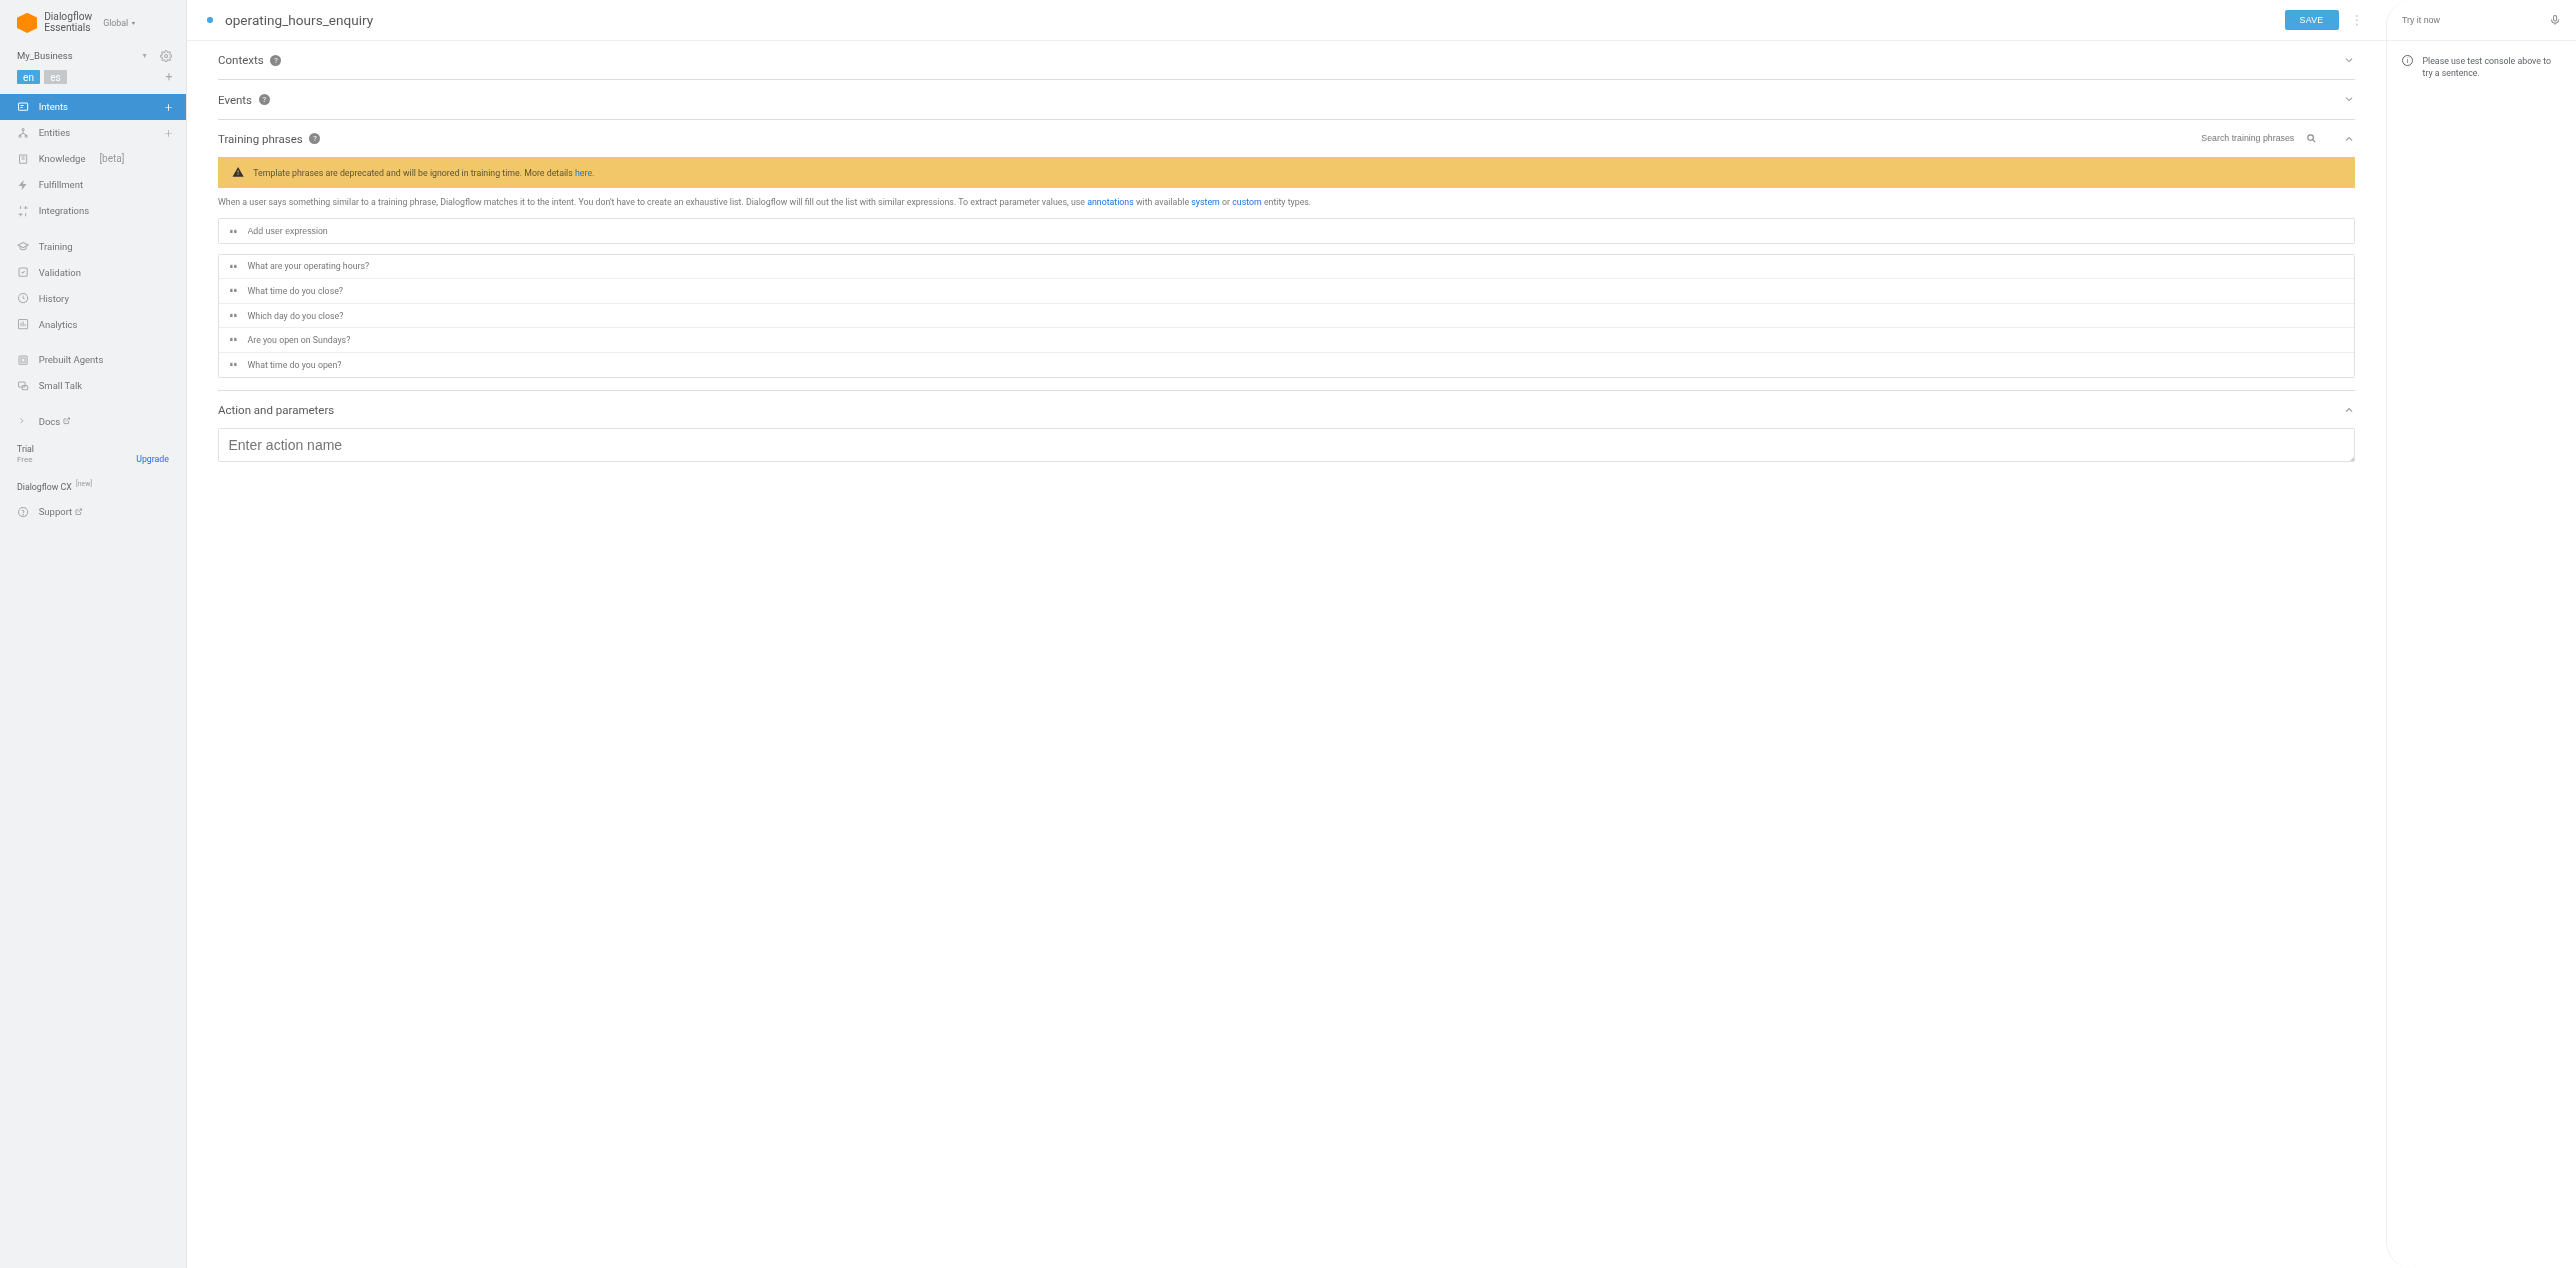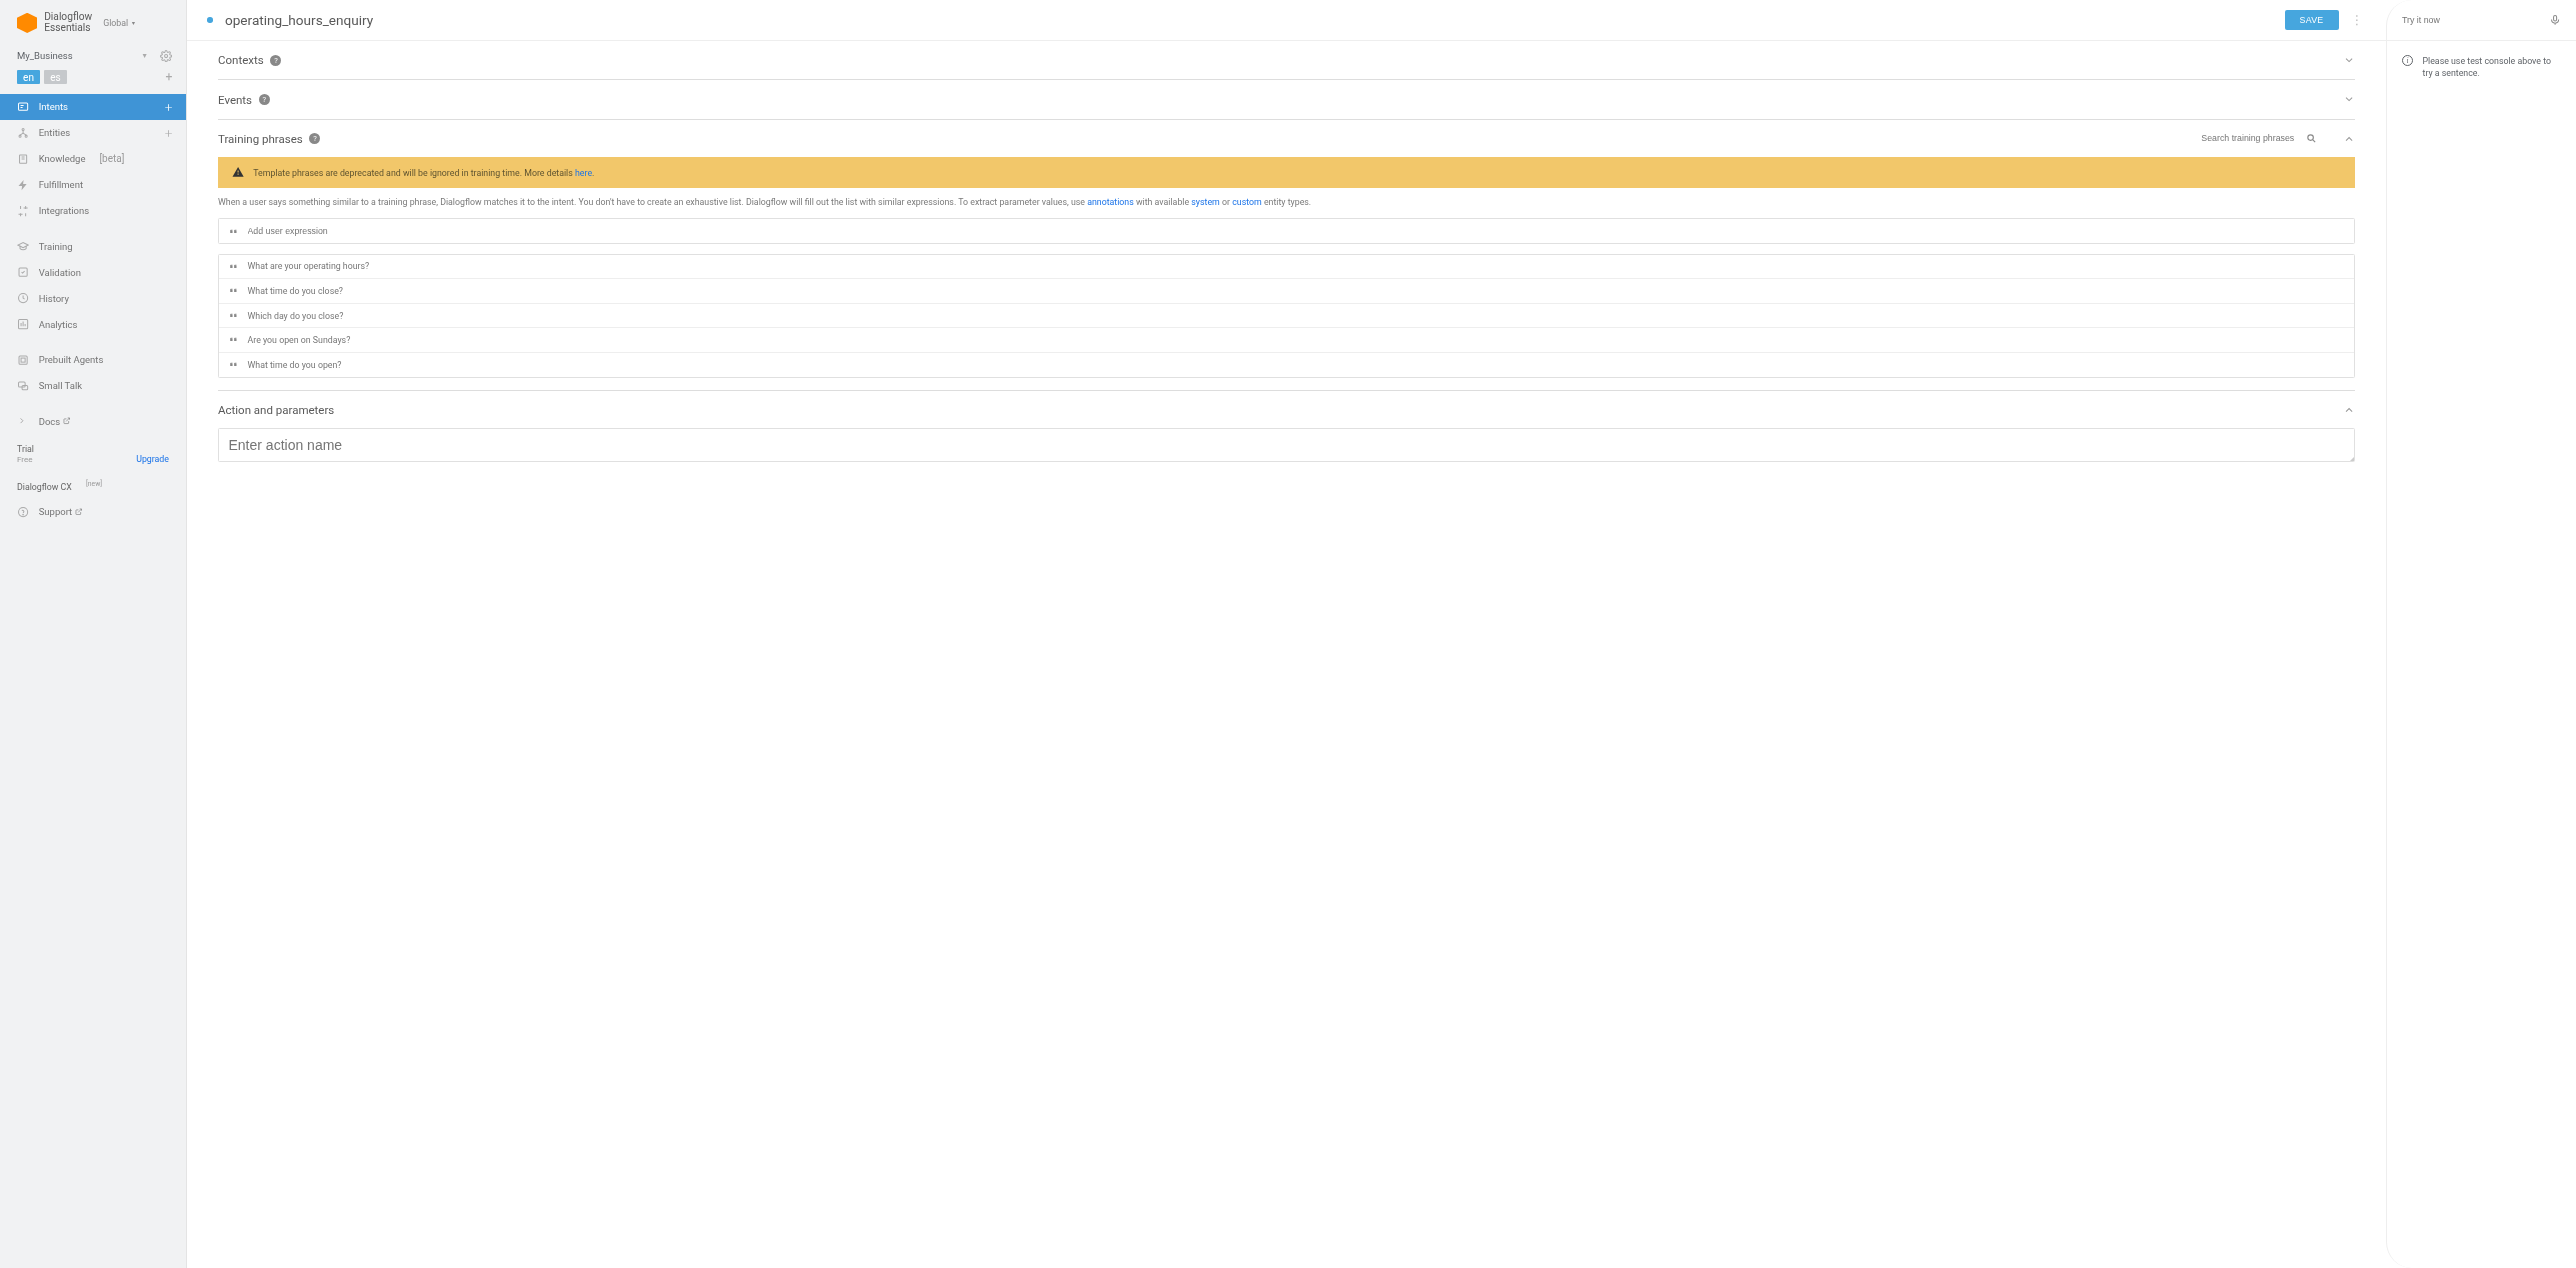--- a/index.html
+++ b/index.html
@@ -71,21 +71,21 @@
 .nav-item .ext { font-size: 7.5px; margin-left: 2.7px; }
 .nav-group-sep { height: 9.5px; }
 .trial-block {
   padding: 9.5px 17px; display: flex; align-items: flex-end; justify-content: space-between;
 }
 .trial-block .tl { display: flex; flex-direction: column; }
 .trial-block .tl .t1 { font-size: 8.8px; color: #666; }
 .trial-block .tl .t2 { font-size: 8.1px; color: #999; }
 .trial-block .upg { color: #1a73e8; font-size: 8.8px; cursor: pointer; }
 .cx-row { padding: 6.8px 17px; font-size: 8.8px; color: #666; }
-.cx-row .newtag { font-size: 6.8px; color: #999; margin-left: 12px; vertical-align: super; }
+.cx-row .newtag { font-size: 6.8px; color: #999; margin-left: 2px; vertical-align: super; }
 .support-row { padding: 6.8px 17px; }
 
 .main { flex: 1; display: flex; flex-direction: column; overflow-y: auto; }
 .topbar {
   display: flex; align-items: center; padding: 0 20.4px; height: 41px;
   border-bottom: 0.7px solid #eee;
 }
 .topbar .dot { width: 5.4px; height: 5.4px; border-radius: 50%; background: #46a6de; margin-right: 12.2px; }
 .topbar .title { font-size: 13.6px; color: #595959; flex: 1; }
 .save-btn {

